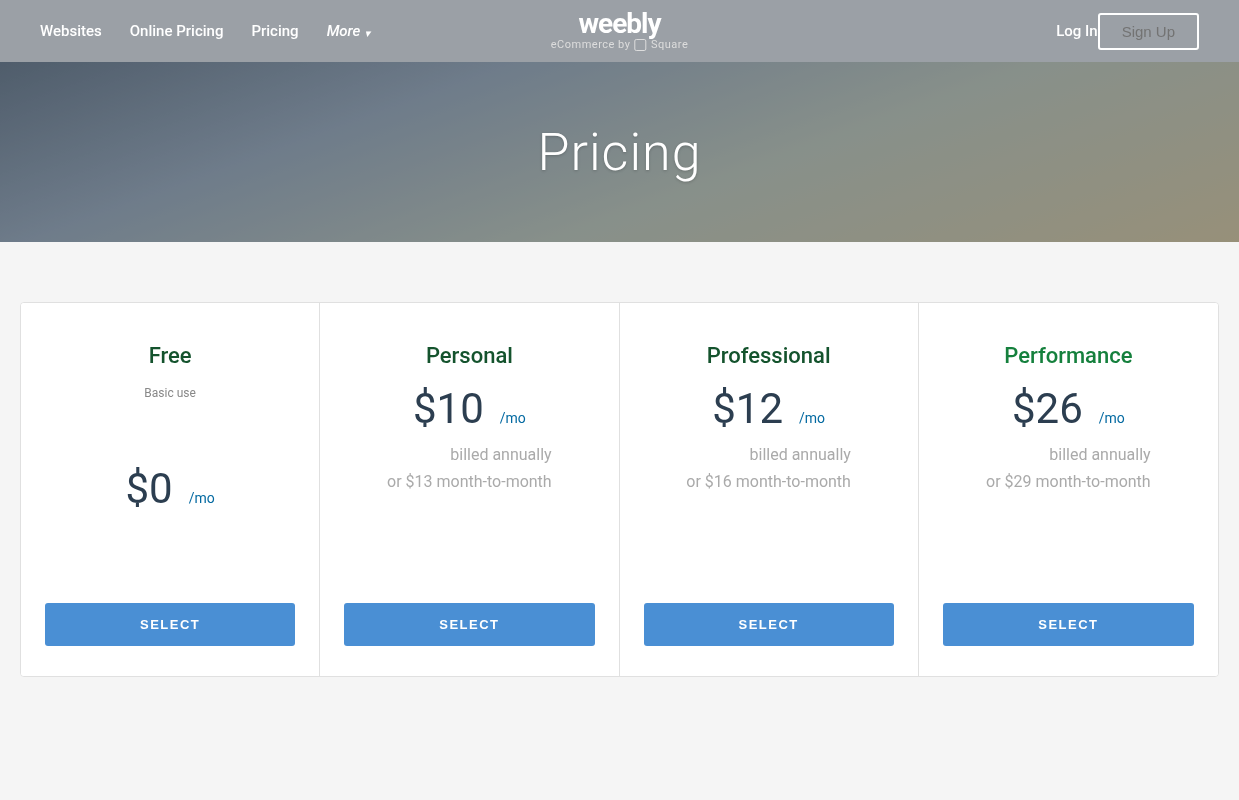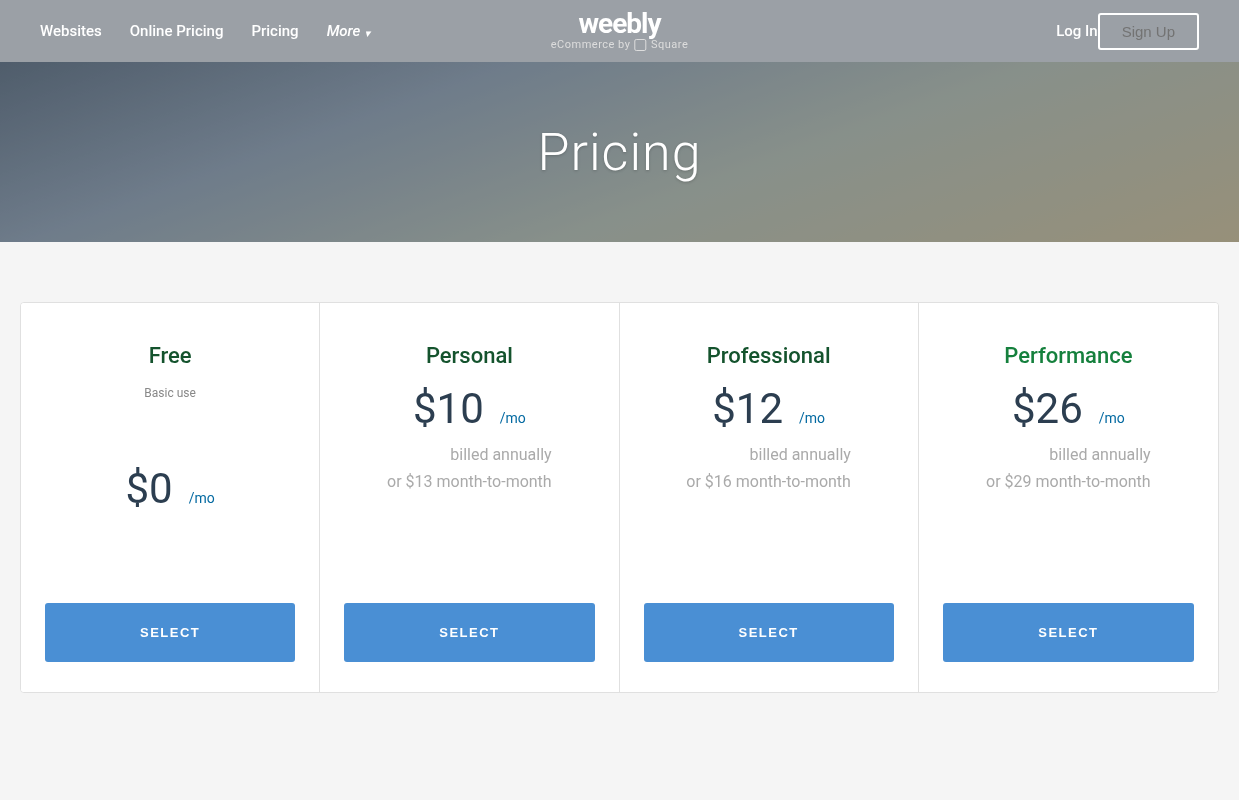--- a/index.html
+++ b/index.html
@@ -144,21 +144,21 @@
       font-size: 16px;
       color: #aaa;
       line-height: 1.7;
       min-height: 52px;
       margin-bottom: 30px;
       text-align: right;
     }
 
     .select-btn {
       width: 100%;
-      padding: 22px 0;
+      padding: 14px 0;
       background: #4a8fd4;
       color: #fff;
       font-size: 13px;
       font-weight: 600;
       letter-spacing: 1.5px;
       border: none;
       border-radius: 3px;
       cursor: pointer;
       margin-top: auto;
     }

